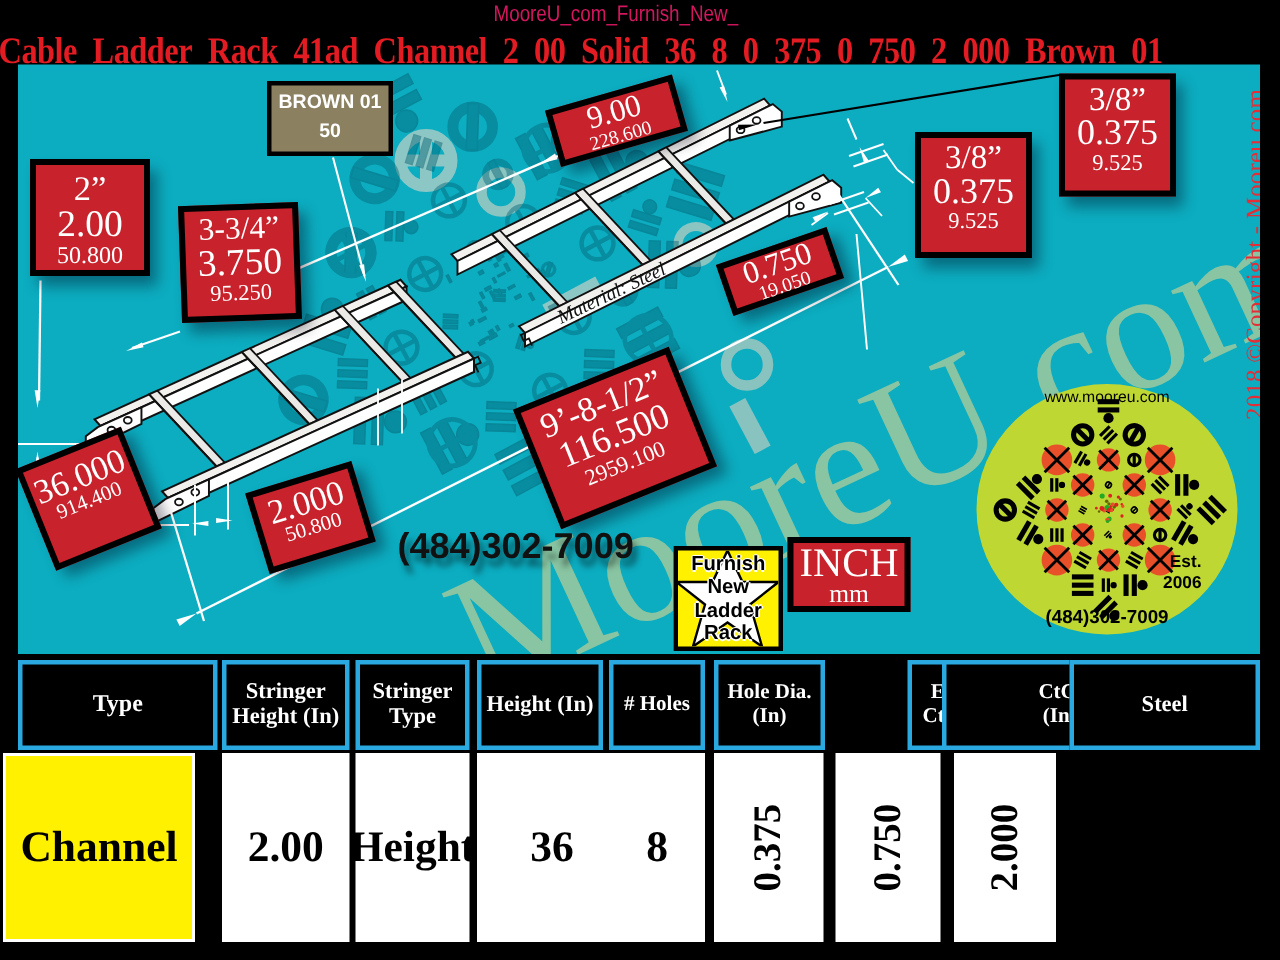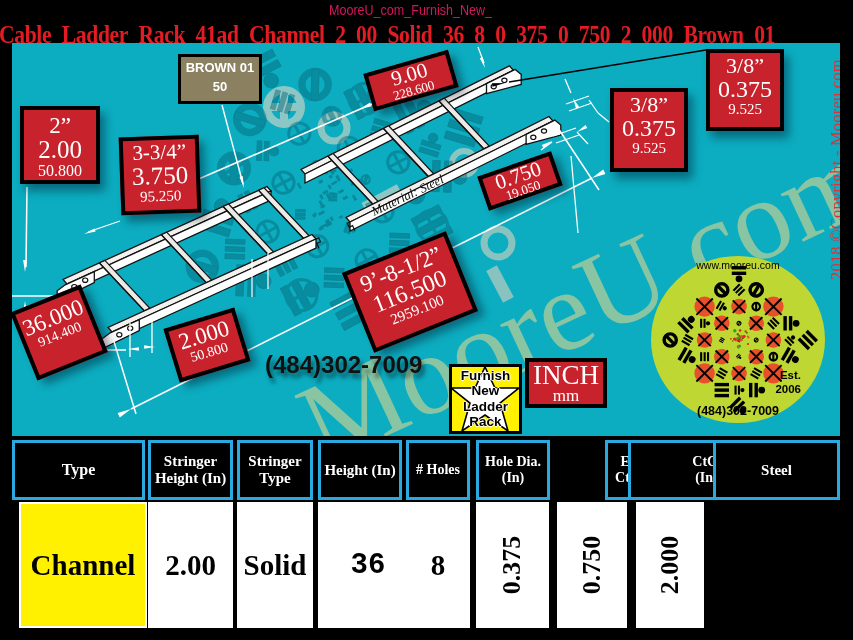--- a/index.html
+++ b/index.html
@@ -691,26 +691,26 @@
 <div class="hdr" style="left:12px;top:440px;width:127px;height:54px;font-size:16px;">Type</div>
 <div class="hdr" style="left:148px;top:440px;width:79px;height:54px;font-size:15px;line-height:1.15;">Stringer<br>Height (In)</div>
 <div class="hdr" style="left:237px;top:440px;width:70px;height:54px;font-size:15px;line-height:1.15;">Stringer<br>Type</div>
 <div class="hdr" style="left:318px;top:440px;width:78px;height:54px;font-size:15px;">Height (In)</div>
 <div class="hdr" style="left:406px;top:440px;width:58px;height:54px;font-size:14px;"># Holes</div>
 <div class="hdr" style="left:476px;top:440px;width:68px;height:54px;font-size:14px;line-height:1.15;">Hole Dia.<br>(In)</div>
 <div class="hdr" style="left:557px;top:440px;width:65px;height:54px;font-size:14px;line-height:1.15;margin-left:48px;">End to<br>CtC.(In)</div>
 <div class="hdr" style="left:628px;top:440px;width:63px;height:54px;font-size:14px;line-height:1.15;padding-left:44px;">CtC.<br>(In)</div>
 <div class="hdr" style="left:713px;top:440px;width:121px;height:54px;font-size:15px;">Steel</div>
 
-<div class="bod" style="left:19px;top:502px;width:128px;height:126px;background:#fff;">
+<div class="bod" style="left:2px;top:502px;width:128px;height:126px;background:#fff;">
       <div style="background:#fff100;width:124px;height:122px;display:flex;align-items:center;justify-content:center;font-size:29px;">Channel</div>
     </div>
 <div class="bod" style="left:148px;top:502px;width:85px;height:126px;font-size:29px;">2.00</div>
-<div class="bod" style="left:237px;top:502px;width:76px;height:126px;font-size:29px;">Solid</div>
-<div class="bod" style="left:318px;top:502px;width:100px;height:126px;font-size:29px;font-family:Liberation Mono, monospace;">36</div>
+<div class="bod" style="left:237px;top:502px;width:76px;height:126px;font-size:29px;">Height</div>
+<div class="bod" style="left:318px;top:502px;width:100px;height:126px;font-size:29px;">36</div>
 <div class="bod" style="left:406px;top:502px;width:64px;height:126px;font-size:29px;">8</div>
 <div class="bod" style="left:476px;top:502px;width:73px;height:126px;font-size:26px;">
       <span style="transform:rotate(-90deg);">0.375</span>
     </div>
 <div class="bod" style="left:557px;top:502px;width:70px;height:126px;font-size:26px;">
       <span style="transform:rotate(-90deg);">0.750</span>
     </div>
 <div class="bod" style="left:636px;top:502px;width:68px;height:126px;font-size:26px;">
       <span style="transform:rotate(-90deg);">2.000</span>
     </div>

